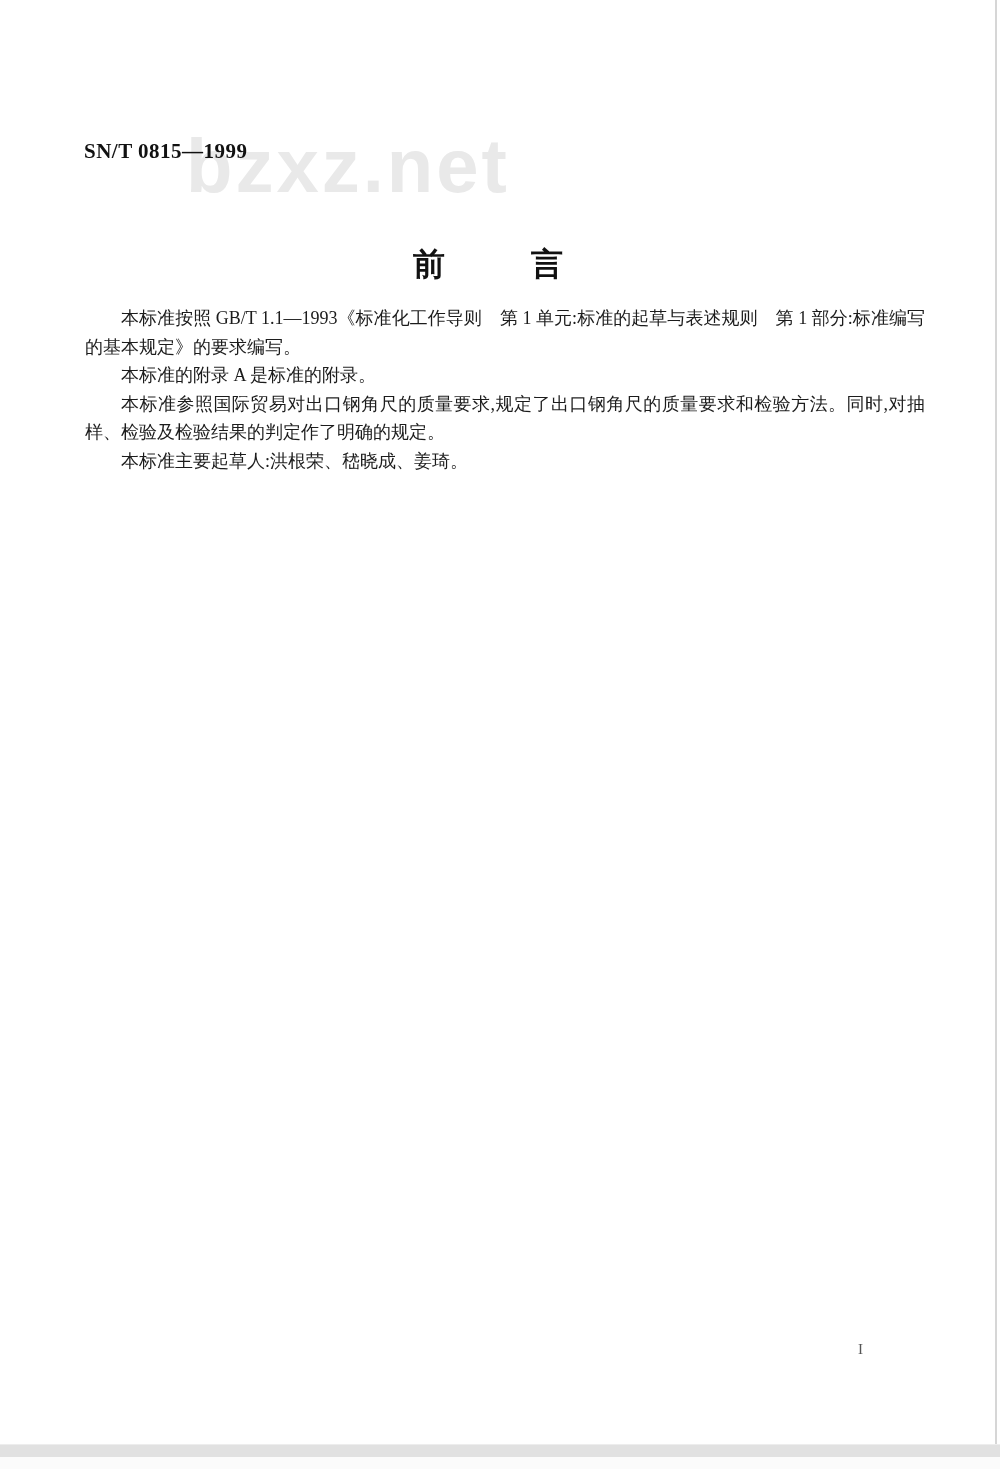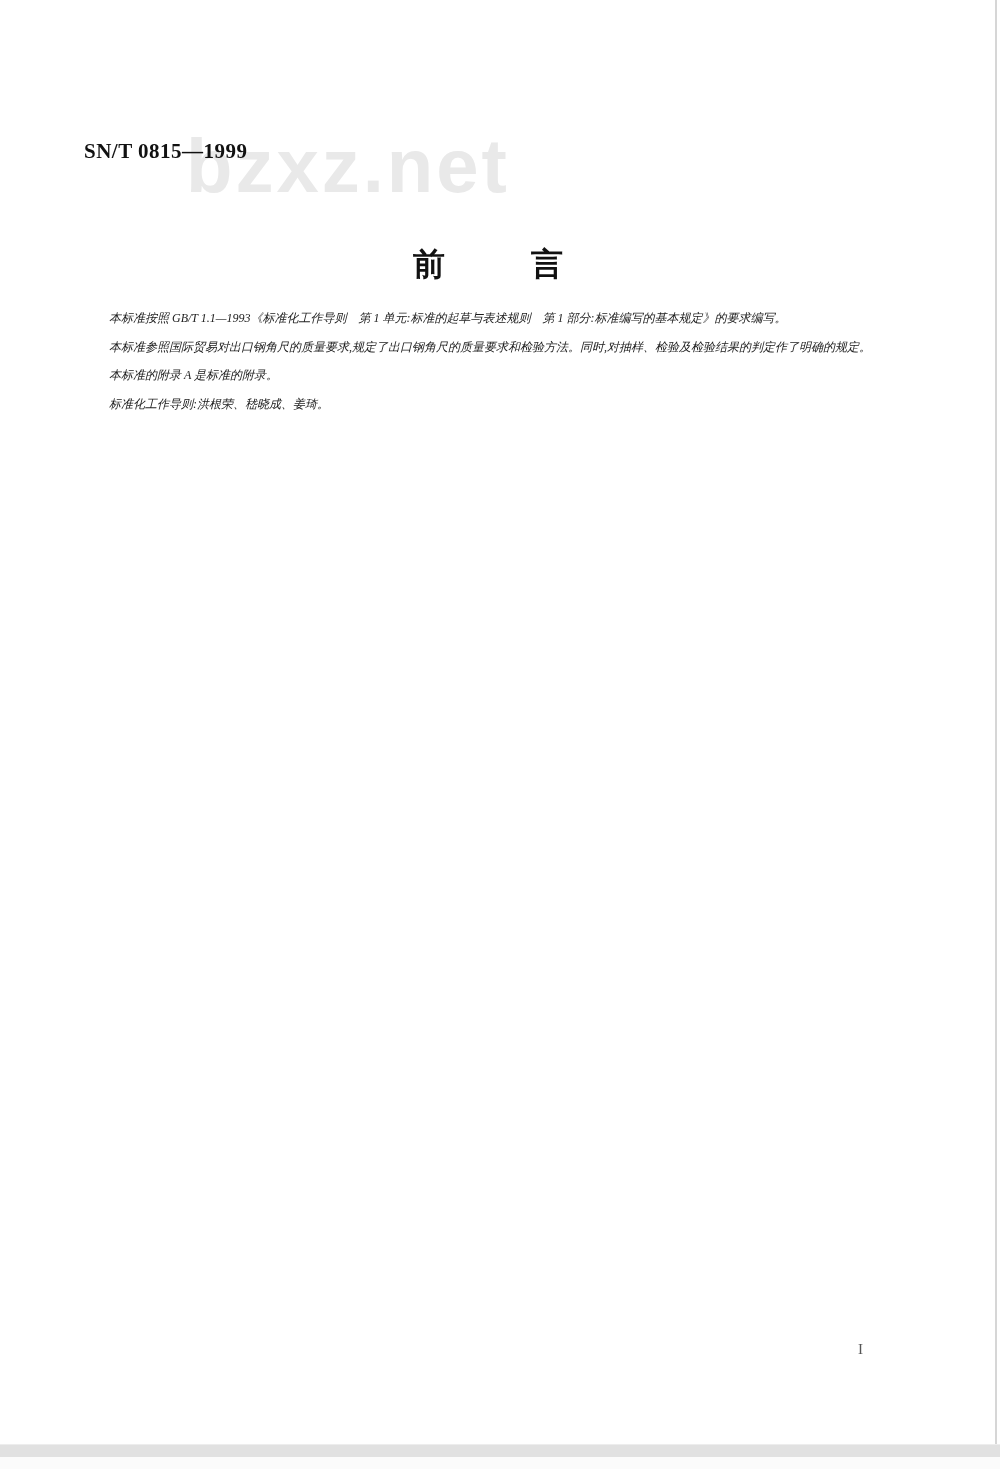--- a/index.html
+++ b/index.html
@@ -50,25 +50,24 @@
     font-size: 32px;
     color: #111111;
     z-index: 2;
     margin: 0;
   }
   .body-text {
     position: absolute;
     left: 85px;
     top: 304px;
     width: 840px;
-    font-size: 12px;
+    font-size: 18px;
     line-height: 28.5px;
     text-align: justify;
     z-index: 2;
-    font-style: italic;
   }
   .body-text p {
     margin: 0;
     text-indent: 2em;
   }
   .page-number {
     position: absolute;
     left: 858px;
     top: 1341px;
     font-size: 15px;
@@ -114,23 +113,23 @@
 
   <div class="doc-number">SN/T 0815—1999</div>
 
   <h1 class="title">
     <span>前</span>
     <span>言</span>
   </h1>
 
   <div class="body-text">
     <p>本标准按照 GB/T 1.1—1993《标准化工作导则　第 1 单元:标准的起草与表述规则　第 1 部分:标准编写的基本规定》的要求编写。</p>
+    <p>本标准的附录 A 是标准的附录。</p>
     <p>本标准参照国际贸易对出口钢角尺的质量要求,规定了出口钢角尺的质量要求和检验方法。同时,对抽样、检验及检验结果的判定作了明确的规定。</p>
-    <p>本标准的附录 A 是标准的附录。</p>
-    <p>标准化工作导则:洪根荣、嵇晓成、姜琦。</p>
+    <p>本标准主要起草人:洪根荣、嵇晓成、姜琦。</p>
   </div>
 
   <div class="page-number">I</div>
 
   <div class="scan-edge-right"></div>
   <div class="scan-edge-bottom"></div>
   <div class="below-strip"></div>
 
 </div>
 

